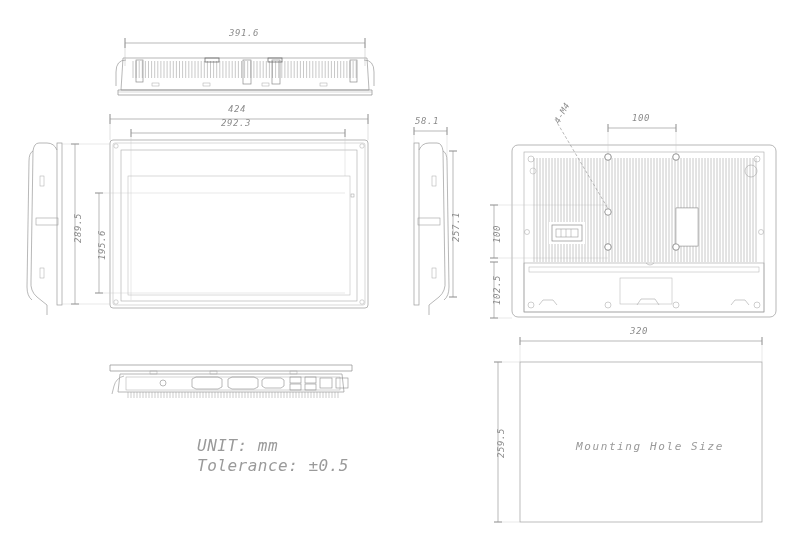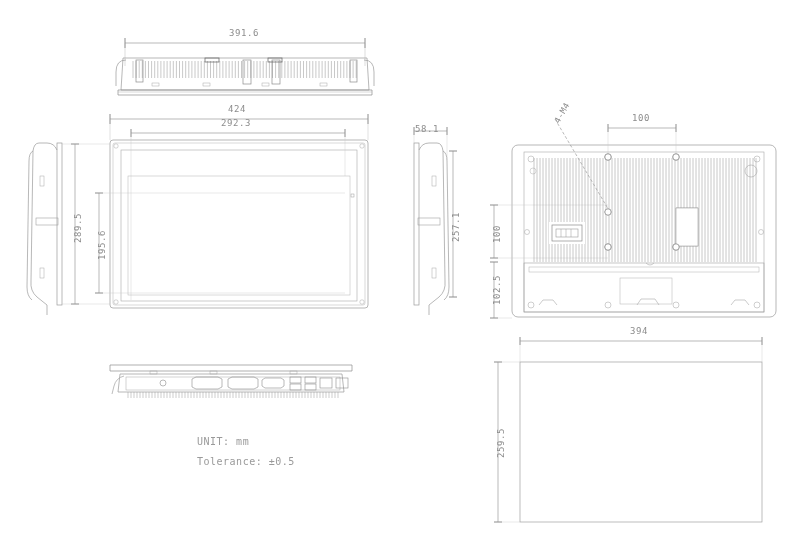--- a/index.html
+++ b/index.html
@@ -1,21 +1,21 @@
 <!DOCTYPE html>
 <html><head>
 <meta charset="utf-8">
 <style>
   html,body{margin:0;padding:0;background:#ffffff;}
   body{width:800px;height:560px;position:relative;overflow:hidden;
        font-family:"DejaVu Sans Mono",monospace;color:#8a8a8a;}
-  #sheet{position:absolute;left:0;top:0;width:800px;height:488px;}
+  #sheet{position:absolute;left:0;top:0;width:800px;height:488px;font-style:italic;}
   .dimtext{position:absolute;font-size:9px;letter-spacing:.6px;color:#8c8c8c;white-space:nowrap;}
   .dimtext.vert{transform:rotate(-90deg);transform-origin:left top;}
-  .note{position:absolute;font-size:10px;color:#9a9a9a;white-space:nowrap;letter-spacing:.5px;padding-left:21px;}
+  .note{position:absolute;font-size:16px;color:#9a9a9a;white-space:nowrap;letter-spacing:.5px;padding-left:21px;}
   .boxlabel{position:absolute;font-size:11px;color:#9a9a9a;white-space:nowrap;letter-spacing:1.6px;}
   .m4{position:absolute;font-size:8.5px;color:#8c8c8c;white-space:nowrap;letter-spacing:.5px;
       transform:rotate(-60deg);transform-origin:left top;}
   svg{position:absolute;left:0;top:0;}
 </style>
 </head>
 <body>
 
 <div id="sheet">
 
@@ -471,27 +471,28 @@
       <rect x="290" y="371" width="7" height="3" fill="none" stroke="#a8a8a8" stroke-width="0.5"></rect>
     </svg>
 
 <div class="dimtext" style="left:229px;top:28px;">391.6</div>
 
 <div class="dimtext" style="left:228px;top:104px;">424</div>
 <div class="dimtext" style="left:221px;top:118px;">292.3</div>
 <div class="dimtext vert" style="left:73px;top:243px;">289.5</div>
 <div class="dimtext vert" style="left:97px;top:260px;">195.6</div>
 
-<div class="dimtext" style="left:415px;top:116px;margin-top:8px;">58.1</div>
+<div class="dimtext" style="left:415px;top:116px;">58.1</div>
 <div class="dimtext vert" style="left:451px;top:242px;">257.1</div>
 
 <div class="dimtext" style="left:632px;top:113px;">100</div>
 <div class="dimtext vert" style="left:492px;top:243px;">100</div>
 <div class="dimtext vert" style="left:492px;top:305px;">102.5</div>
 <div class="m4" style="left:552px;top:120px;">4-M4</div>
 
-<div class="dimtext" style="left:630px;top:326px;">394</div>
+<div class="dimtext" style="left:630px;top:326px;">320</div>
 <div class="dimtext vert" style="left:496px;top:458px;">259.5</div>
+<div class="boxlabel" style="left:576px;top:440px;">Mounting Hole Size</div>
 
 <div class="note" style="left:176px;top:436px;">UNIT: mm</div>
 <div class="note" style="left:176px;top:456px;">Tolerance: ±0.5</div>
 
 </div>
 
 </body></html>

